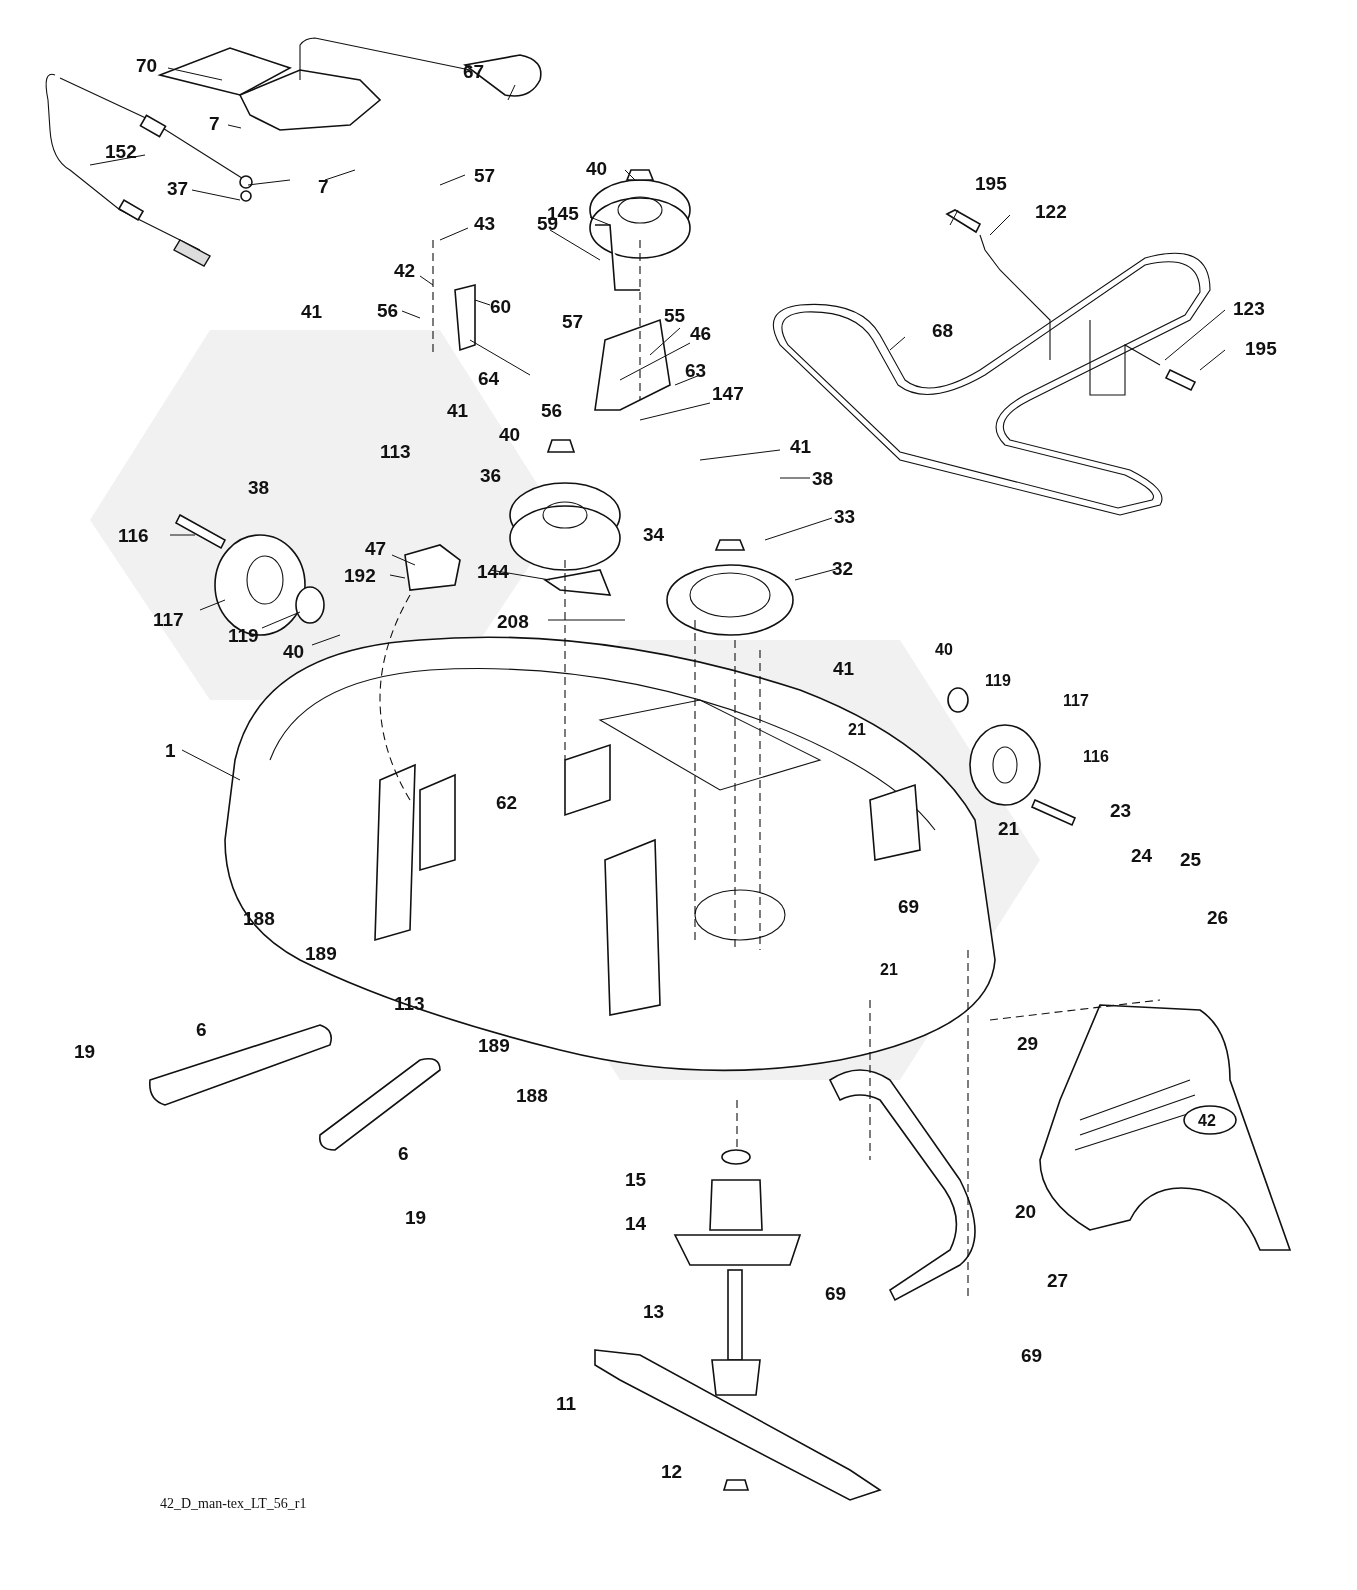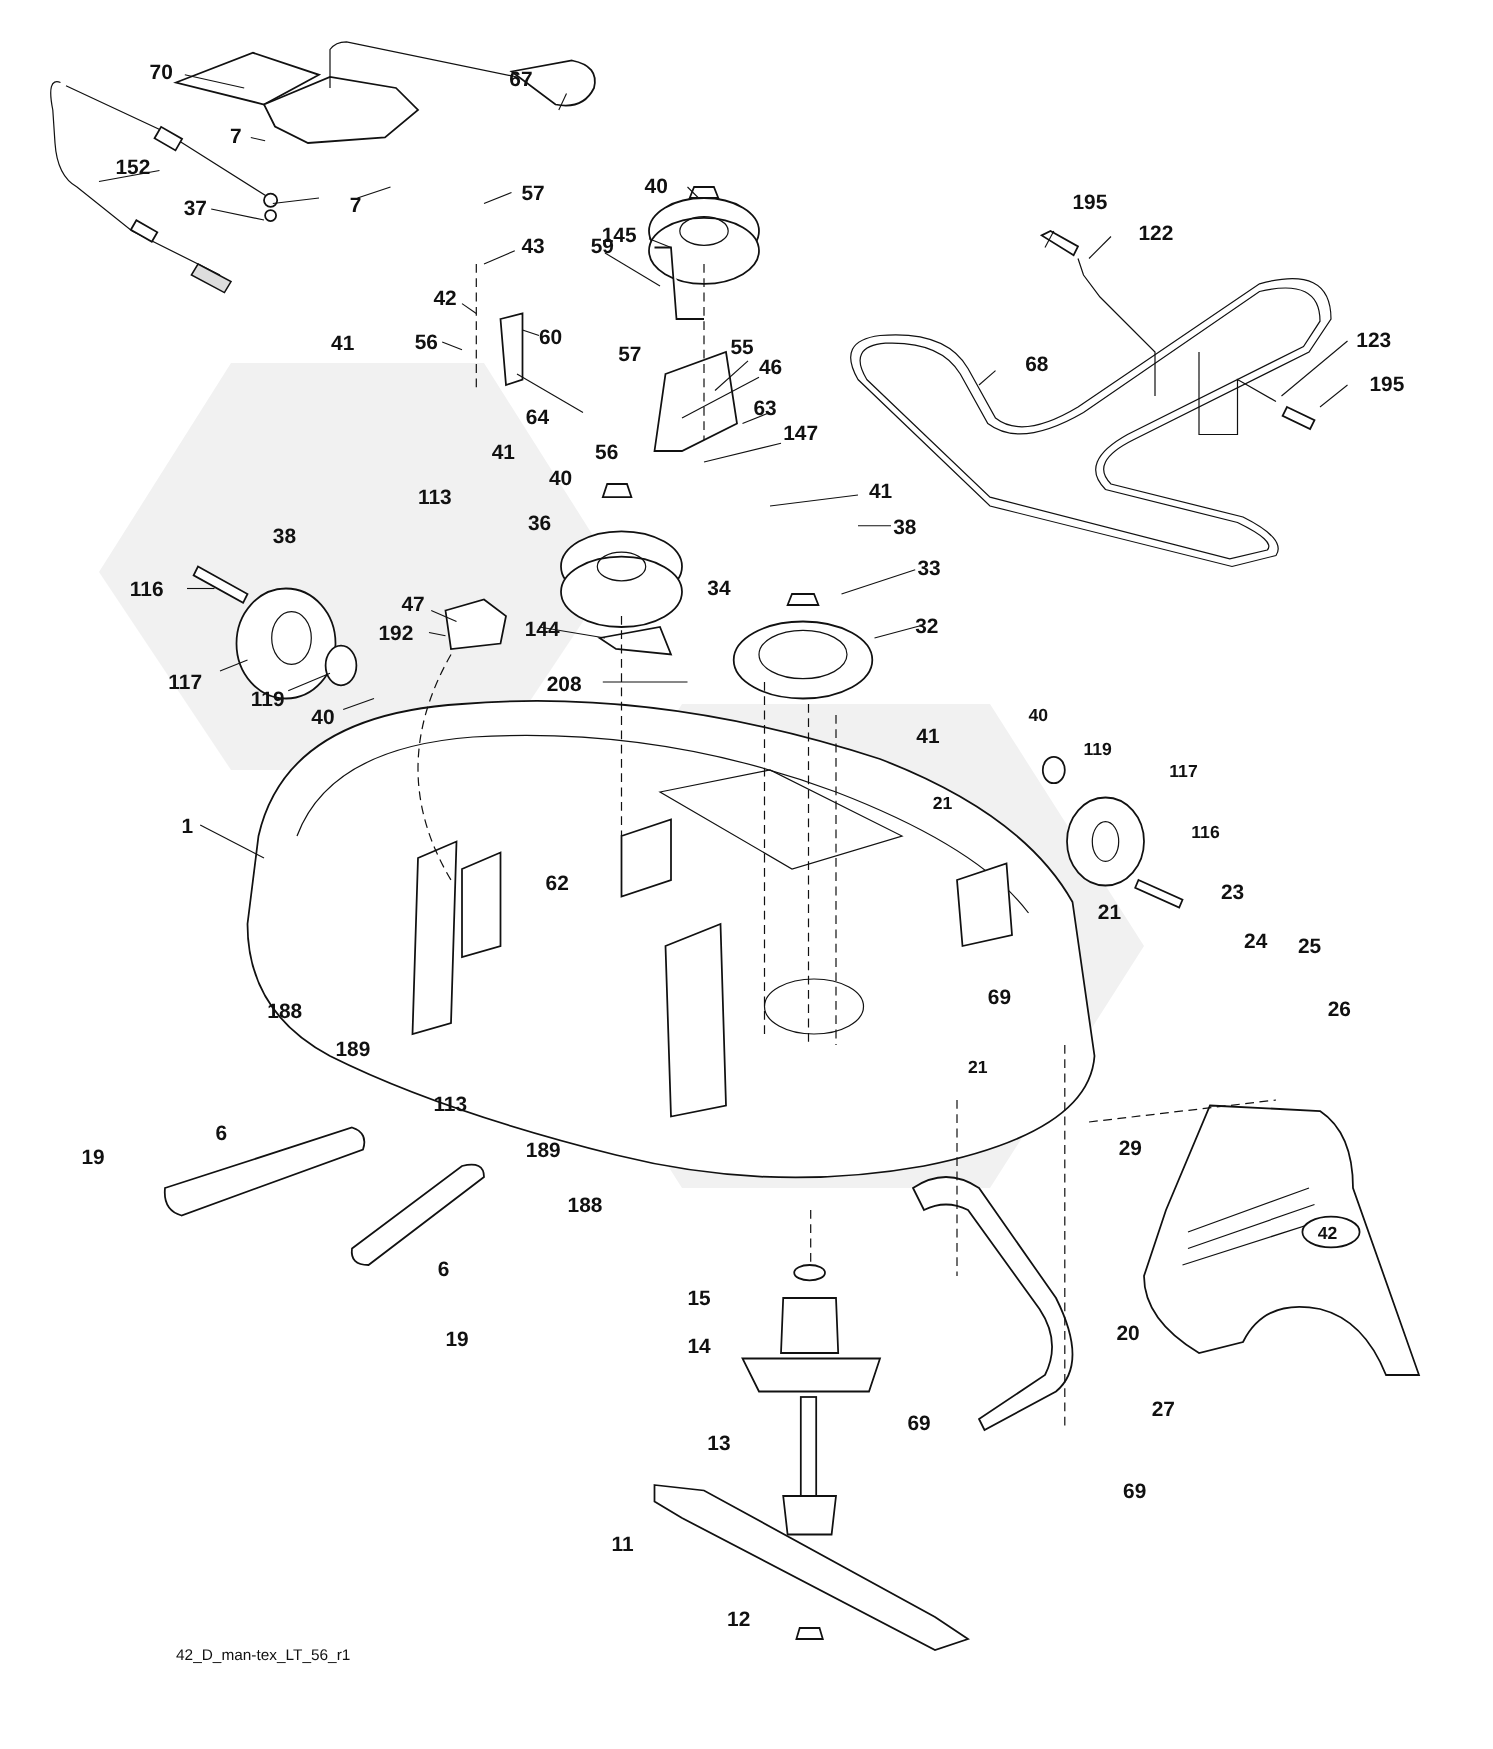--- a/index.html
+++ b/index.html
@@ -6,21 +6,21 @@
   body { width:1357px; height:1590px; position:relative; overflow:hidden; font-family:"Liberation Sans", sans-serif; }
   #diagram { position:absolute; left:0; top:0; width:1357px; height:1590px; }
   .lbl { font-family:"Liberation Sans", sans-serif; font-weight:bold; font-size:19px; fill:#111; }
   .lbl-sm { font-size:16px; }
   .part { fill:#fff; stroke:#111; stroke-width:1.6; }
   .partf { fill:#ddd; stroke:#111; stroke-width:1.4; }
   .thin { fill:none; stroke:#111; stroke-width:1.1; }
   .lead { fill:none; stroke:#111; stroke-width:1; }
   .dash { fill:none; stroke:#111; stroke-width:1.1; stroke-dasharray:8 5; }
   .wm { fill:#f1f1f1; }
-  #footer { position:absolute; left:160px; top:1496px; font-family:Liberation Sans, sans-serif; font-size:14px; color:#111; }
+  #footer { position:absolute; left:160px; top:1496px; font-family:Liberation Serif, serif; font-size:14px; color:#111; }
 </style>
 </head>
 <body>
 
 <svg id="diagram" viewBox="0 0 1357 1590" xmlns="http://www.w3.org/2000/svg">
 
   <g>
     <path class="wm" d="M210 330 L440 330 L560 520 L440 700 L210 700 L90 520 Z"></path>
     <path class="wm" d="M620 640 L900 640 L1040 860 L900 1080 L620 1080 L480 860 Z"></path>
   </g>

